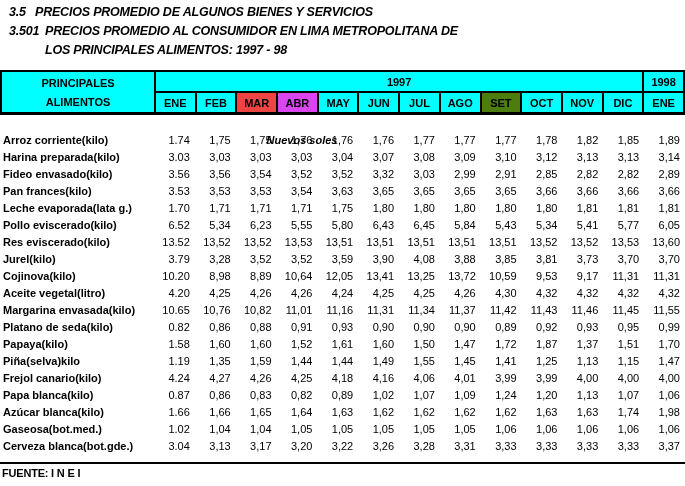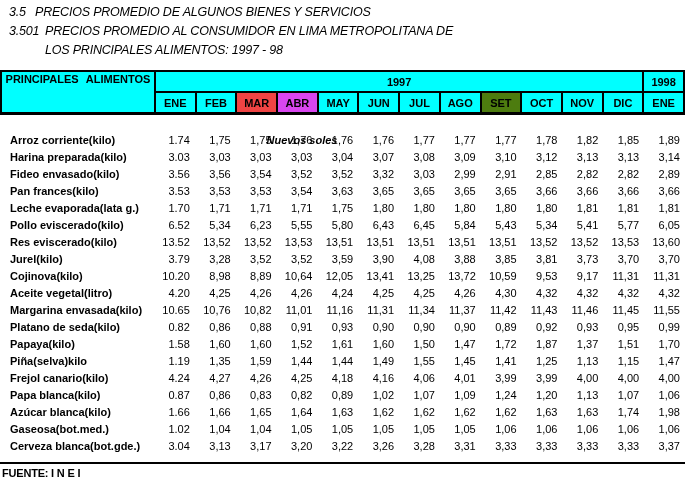--- a/index.html
+++ b/index.html
@@ -1,56 +1,56 @@
 <!DOCTYPE html>
 <html><head>
 <meta charset="utf-8">
 <style>
   html,body{margin:0;padding:0;background:#fff;}
   .page{
     position:relative;width:685px;height:486px;background:#fff;
     font-family:"Liberation Sans","DejaVu Sans",sans-serif;color:#000;overflow:hidden;
   }
   
-  .titles{position:absolute;top:3px;left:9px;font-weight:normal;font-style:italic;
+  .titles{position:absolute;top:3px;left:9px;font-weight:bold;font-style:italic;
           font-size:12.5px;line-height:19px;letter-spacing:-0.2px;white-space:nowrap;}
   .title-line{display:flex;}
   .tnum.n1{flex:0 0 26px;}
   .tnum.n2{flex:0 0 36px;}
   .title-line.indent{margin-left:36px;}
   
   .hdr-table{
     position:absolute;top:70px;left:0;width:685px;
     border-collapse:collapse;table-layout:fixed;
     border:2px solid #000;border-bottom:3px solid #000;
   }
   .hdr-table col.c-label{width:154px;}
   .hdr-table th{
     background:#00FFFF;font-weight:bold;font-size:11px;padding:0;
     text-align:center;vertical-align:middle;white-space:nowrap;
   }
   .labelhead{border-right:2px solid #000;height:38px;}
-  .labelhead .corner{display:flex;flex-direction:row;justify-content:space-around;height:38px;}
+  .labelhead .corner{display:flex;flex-direction:column;justify-content:space-around;height:38px;}
   .yearhead{border-bottom:2px solid #000;height:19px;font-size:11.5px;}
   .y98{border-left:2px solid #000;}
   .monthhead{border-left:2px solid #000;height:19px;}
   
   .unit{position:absolute;top:114px;left:0;width:604px;text-align:center;
         font-weight:bold;font-style:italic;font-size:11px;margin-top:20px;}
   
   .body-table{
     position:absolute;top:131px;left:0;width:685px;
     border-collapse:collapse;table-layout:fixed;
   }
   .body-table col.c-label{width:154px;}
   .body-table td{
     font-size:11px;height:17px;padding:0;white-space:nowrap;overflow:hidden;
     vertical-align:middle;
   }
-  td.rowlabel{font-weight:bold;padding-left:10px;}
+  td.rowlabel{font-weight:bold;padding-left:3px;}
   td.val{text-align:right;padding-right:5px;}
   
   .rule{position:absolute;top:462px;left:0;width:685px;height:2px;background:#000;}
   .source{position:absolute;top:467px;left:2px;font-weight:bold;font-size:11px;letter-spacing:-0.2px;}
 </style>
 </head>
 <body>
 
 <div class="page">
 

